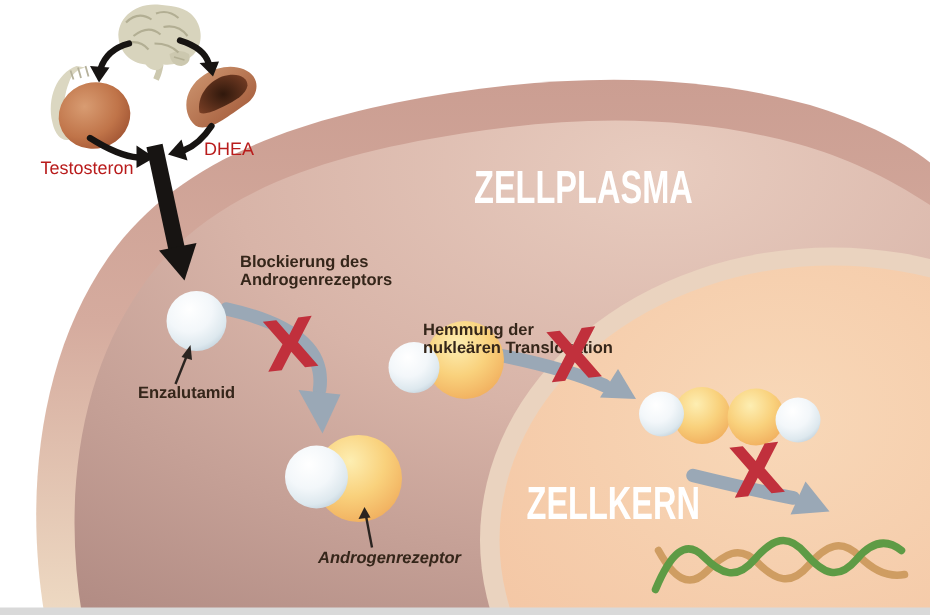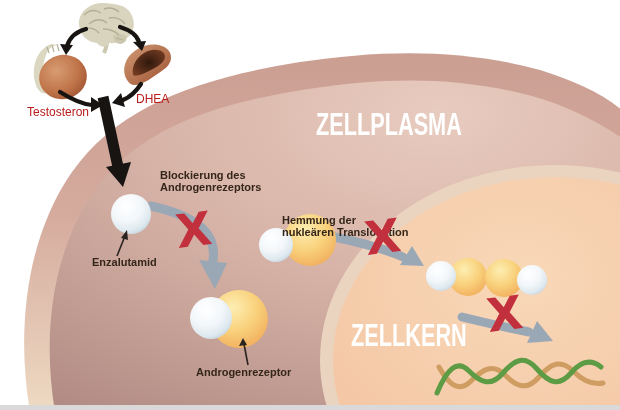--- a/index.html
+++ b/index.html
@@ -161,21 +161,21 @@
 
   <div class="lbl small" style="left:27px;top:106px;text-align:right;">Testosteron</div>
   <div class="lbl small" style="left:136px;top:93px;">DHEA</div>
 
   <div class="lbl" style="left:160px;top:169px;">Blockierung des
 Androgenrezeptors</div>
   <div class="lbl" style="left:282px;top:181px;margin-top:33px;">Hemmung der
 nukleären Translokation</div>
 
   <div class="lbl" style="left:92px;top:256px;">Enzalutamid</div>
-  <div class="lbl" style="left:196px;top:366px;">Androgenrezeptor</div>
+  <div class="lbl" style="left:212px;top:366px;font-style:italic;">Androgenrezeptor</div>
 
   <div class="region" style="left:316px;top:109px;">ZELLPLASMA</div>
   <div class="region" style="left:351px;top:320px;">ZELLKERN</div>
 
   <div class="xmark" style="left:176px;top:207px;">X</div>
   <div class="xmark" style="left:365px;top:214px;">X</div>
   <div class="xmark" style="left:487px;top:291px;">X</div>
 
   <div class="bottom-bar"></div>
 </div>

